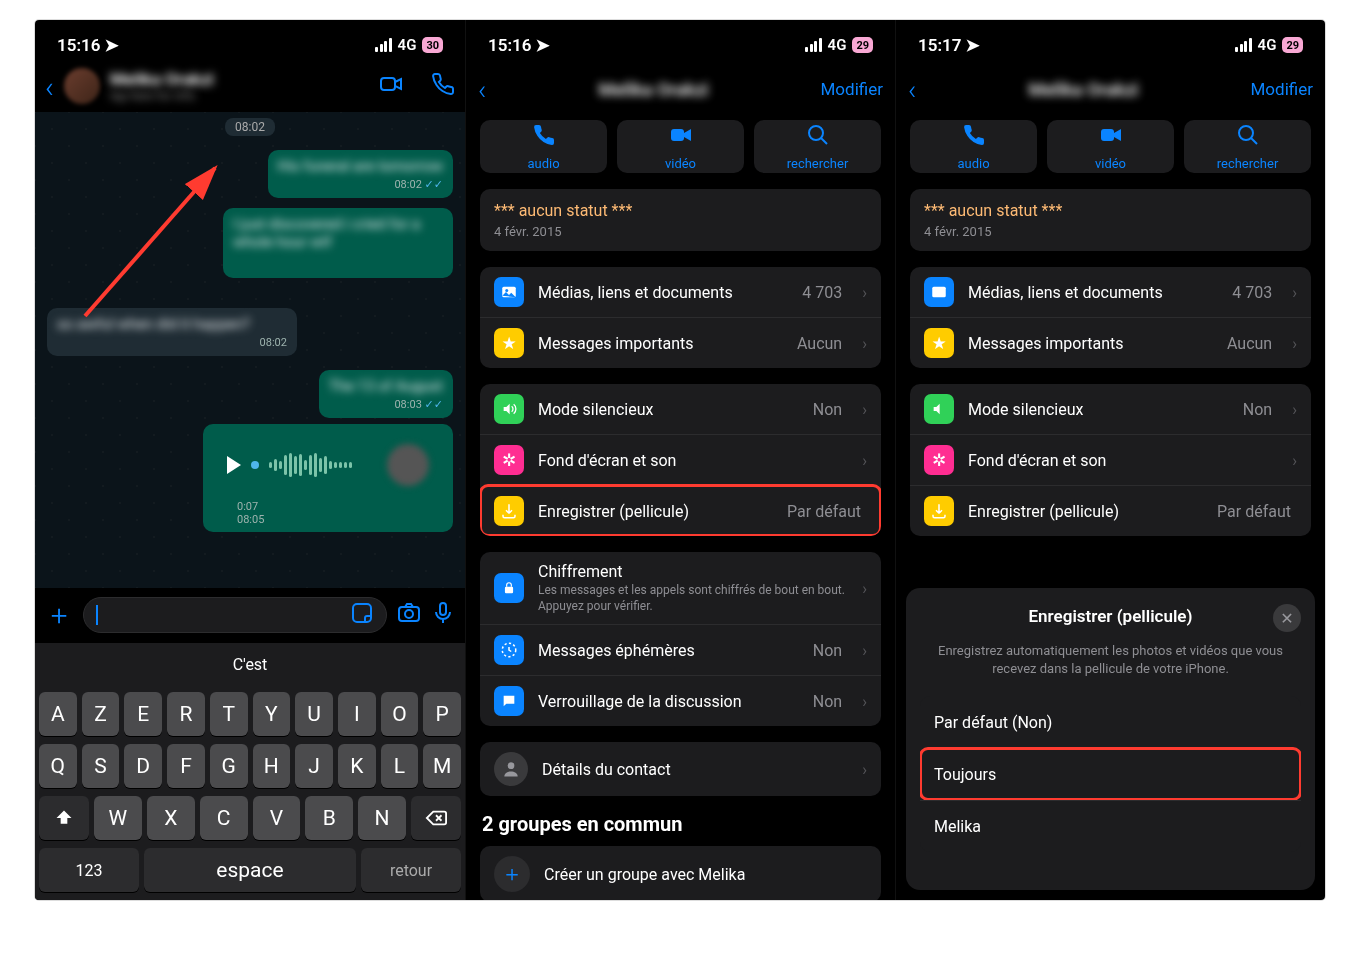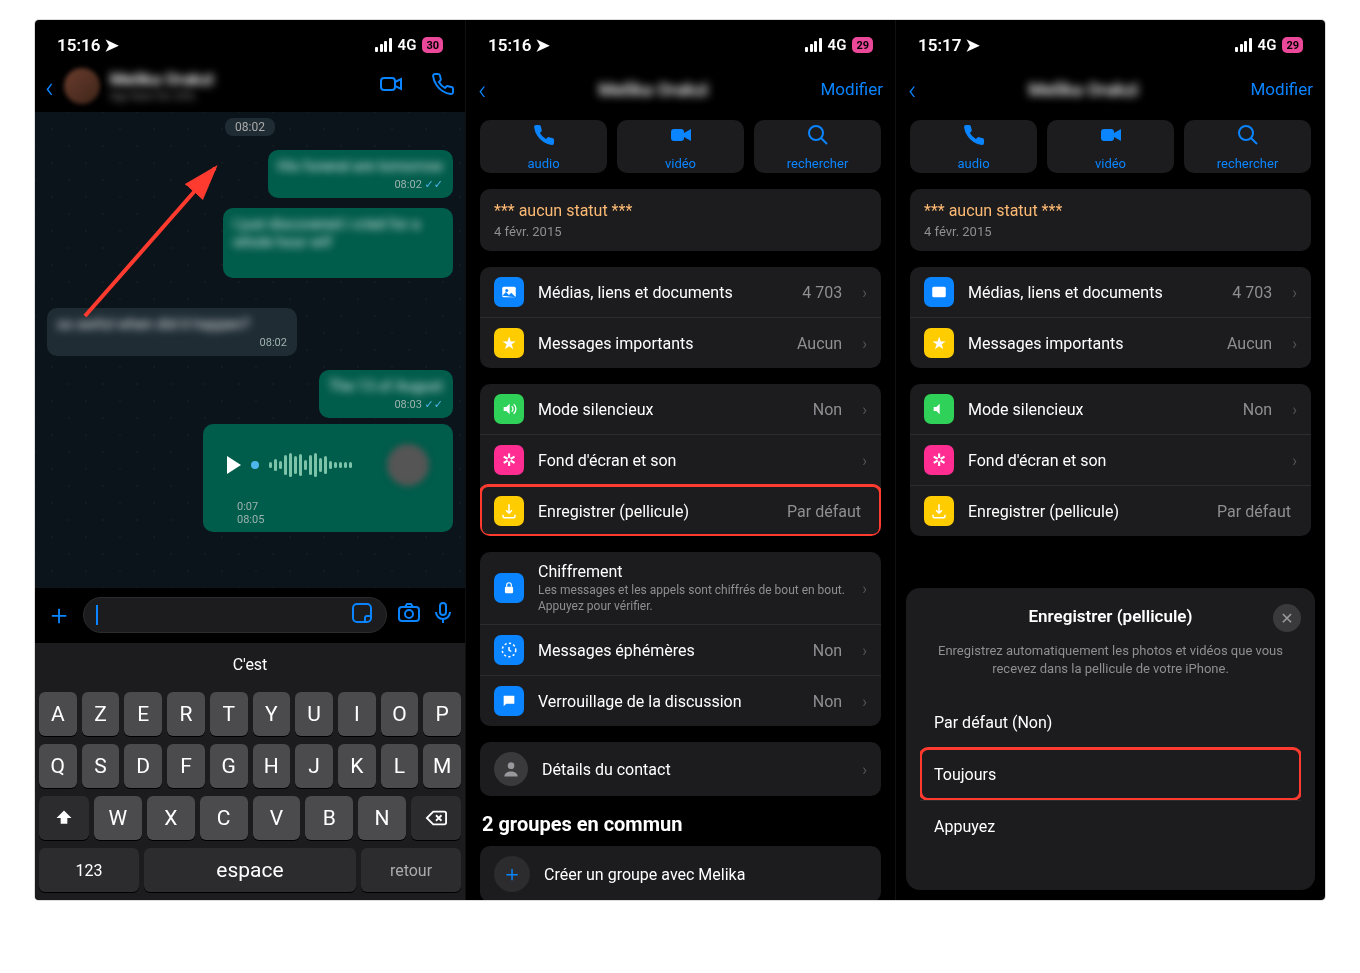--- a/index.html
+++ b/index.html
@@ -7,21 +7,21 @@
   .wrap { width: 1290px; height: 880px; display: flex; border-radius: 4px; overflow: hidden; box-shadow: 0 0 0 1px #ddd; }
   .phone { width: 430px; height: 880px; background: #000; color: #fff; position: relative; overflow: hidden; }
   .phone + .phone { border-left: 1px solid #111; }
 
   
   .status { display: flex; align-items: center; justify-content: space-between; padding: 10px 22px 4px; height: 44px; font-size: 17px; font-weight: 600; }
   .status .right { display: flex; align-items: center; gap: 6px; font-size: 15px; }
   .signal { display: inline-flex; align-items: flex-end; gap: 1.5px; }
   .signal i { width: 3px; background: #fff; border-radius: 1px; }
   .signal i:nth-child(1){height:5px} .signal i:nth-child(2){height:8px} .signal i:nth-child(3){height:11px} .signal i:nth-child(4){height:14px}
-  .batt { display: inline-flex; align-items: center; background: #ec4899; color:#000; border-radius: 5px; padding: 0 4px; height: 16px; font-size: 11px; font-weight: 700; }
+  .batt { display: inline-flex; align-items: center; background: #f9a8d4; color:#000; border-radius: 5px; padding: 0 4px; height: 16px; font-size: 11px; font-weight: 700; }
 
   
   .nav { display: flex; align-items: center; padding: 6px 12px; height: 50px; position: relative; }
   .back { color: #0a84ff; font-size: 28px; font-weight: 300; }
   .nav .title { flex: 1; text-align: center; font-size: 18px; font-weight: 600; filter: blur(4px); opacity: .9; }
   .nav .edit { color: #0a84ff; font-size: 17px; }
 
   
   .chat-head { display: flex; align-items: center; padding: 4px 10px 8px; gap: 10px; position: relative; }
   .chat-head .back2 { color: #0a84ff; font-size: 30px; font-weight: 300; }
@@ -560,19 +560,19 @@
     </div>
     <div class="sheet-desc">Enregistrez automatiquement les photos et vidéos que vous recevez dans la pellicule de votre iPhone.</div>
     <div class="group">
       <div class="row">
         <span class="lbl">Par défaut (Non)</span>
       </div>
       <div class="row highlight">
         <span class="lbl">Toujours</span>
       </div>
       <div class="row">
-        <span class="lbl">Appuyez</span>
+        <span class="lbl">Melika</span>
       </div>
     </div>
   </div>
 </div>
 
 </div>
 
 </body></html>

